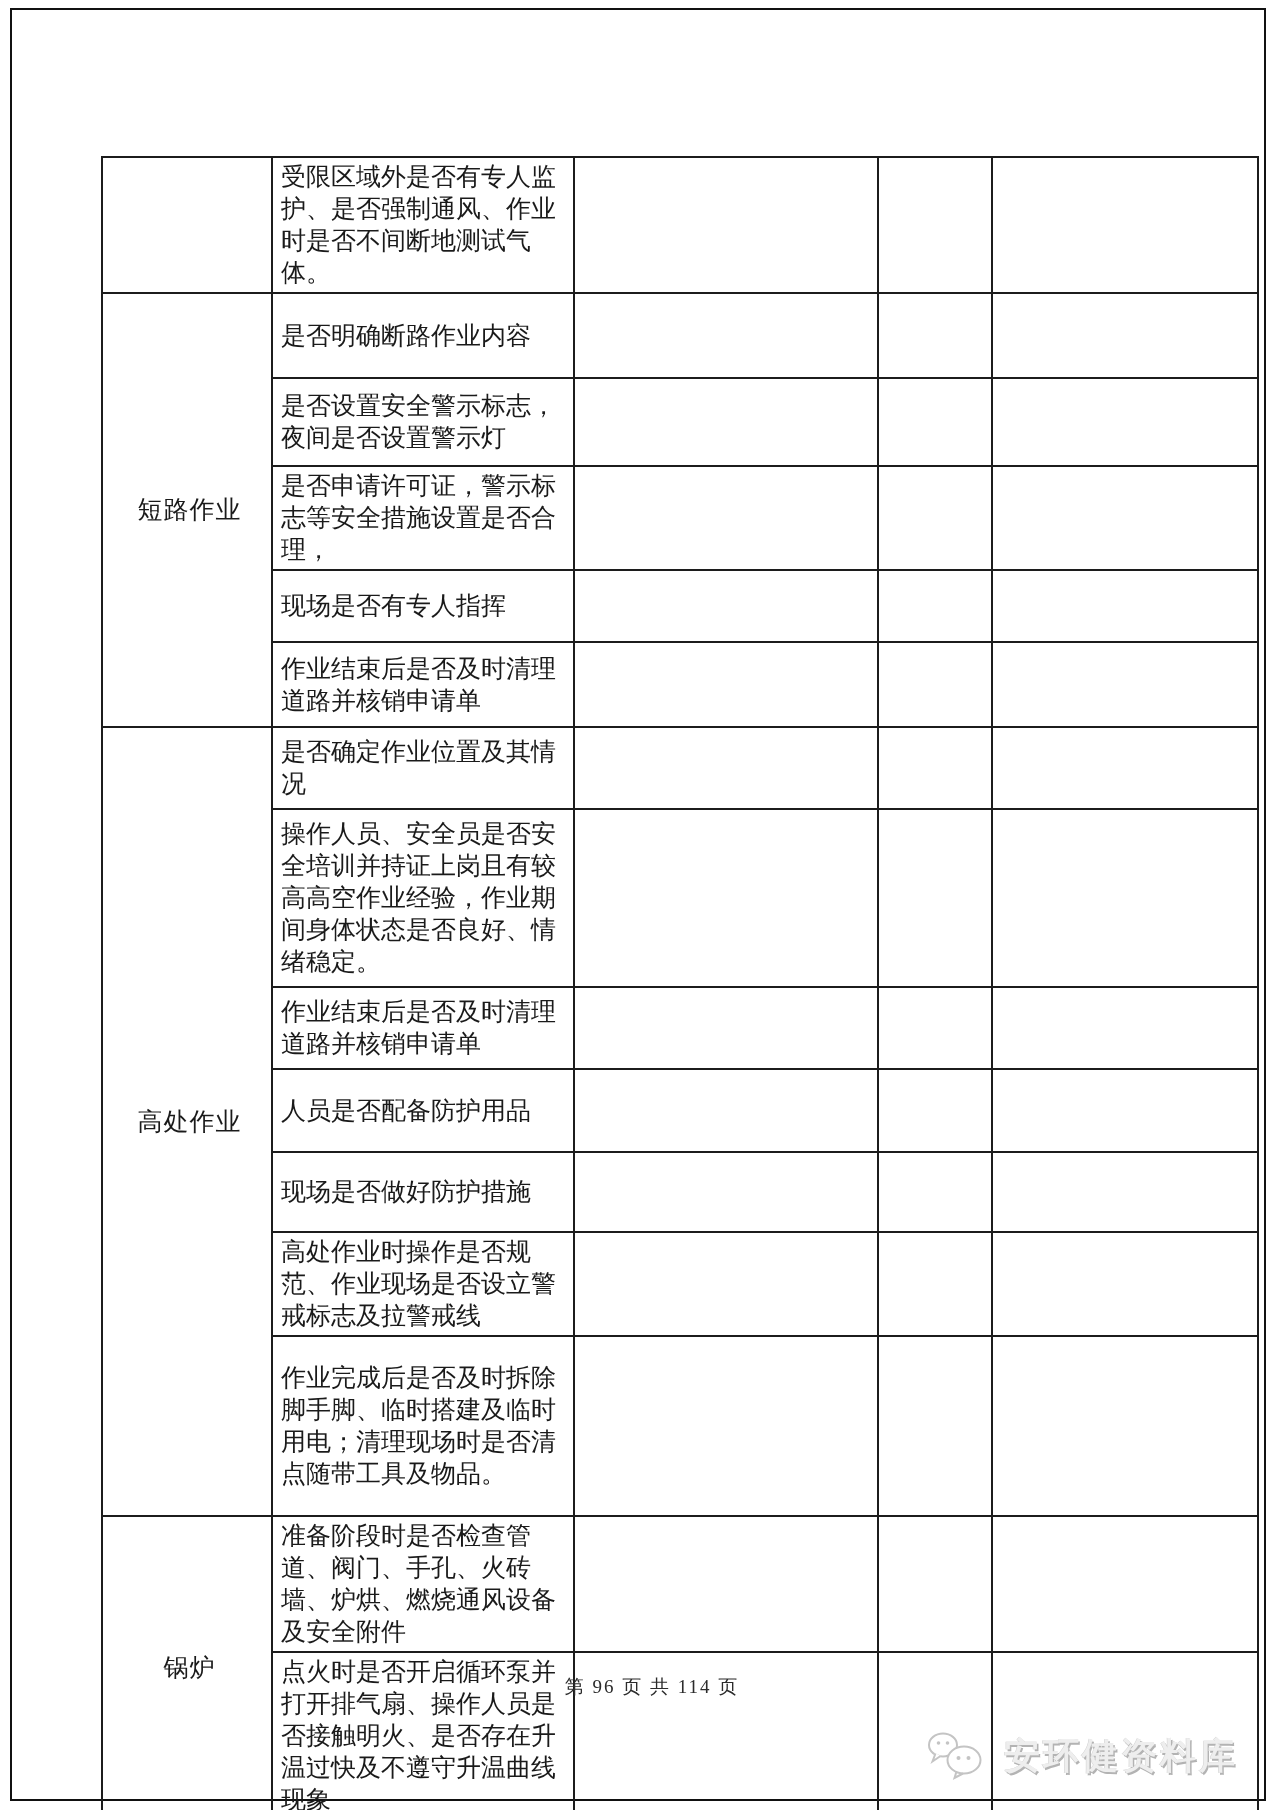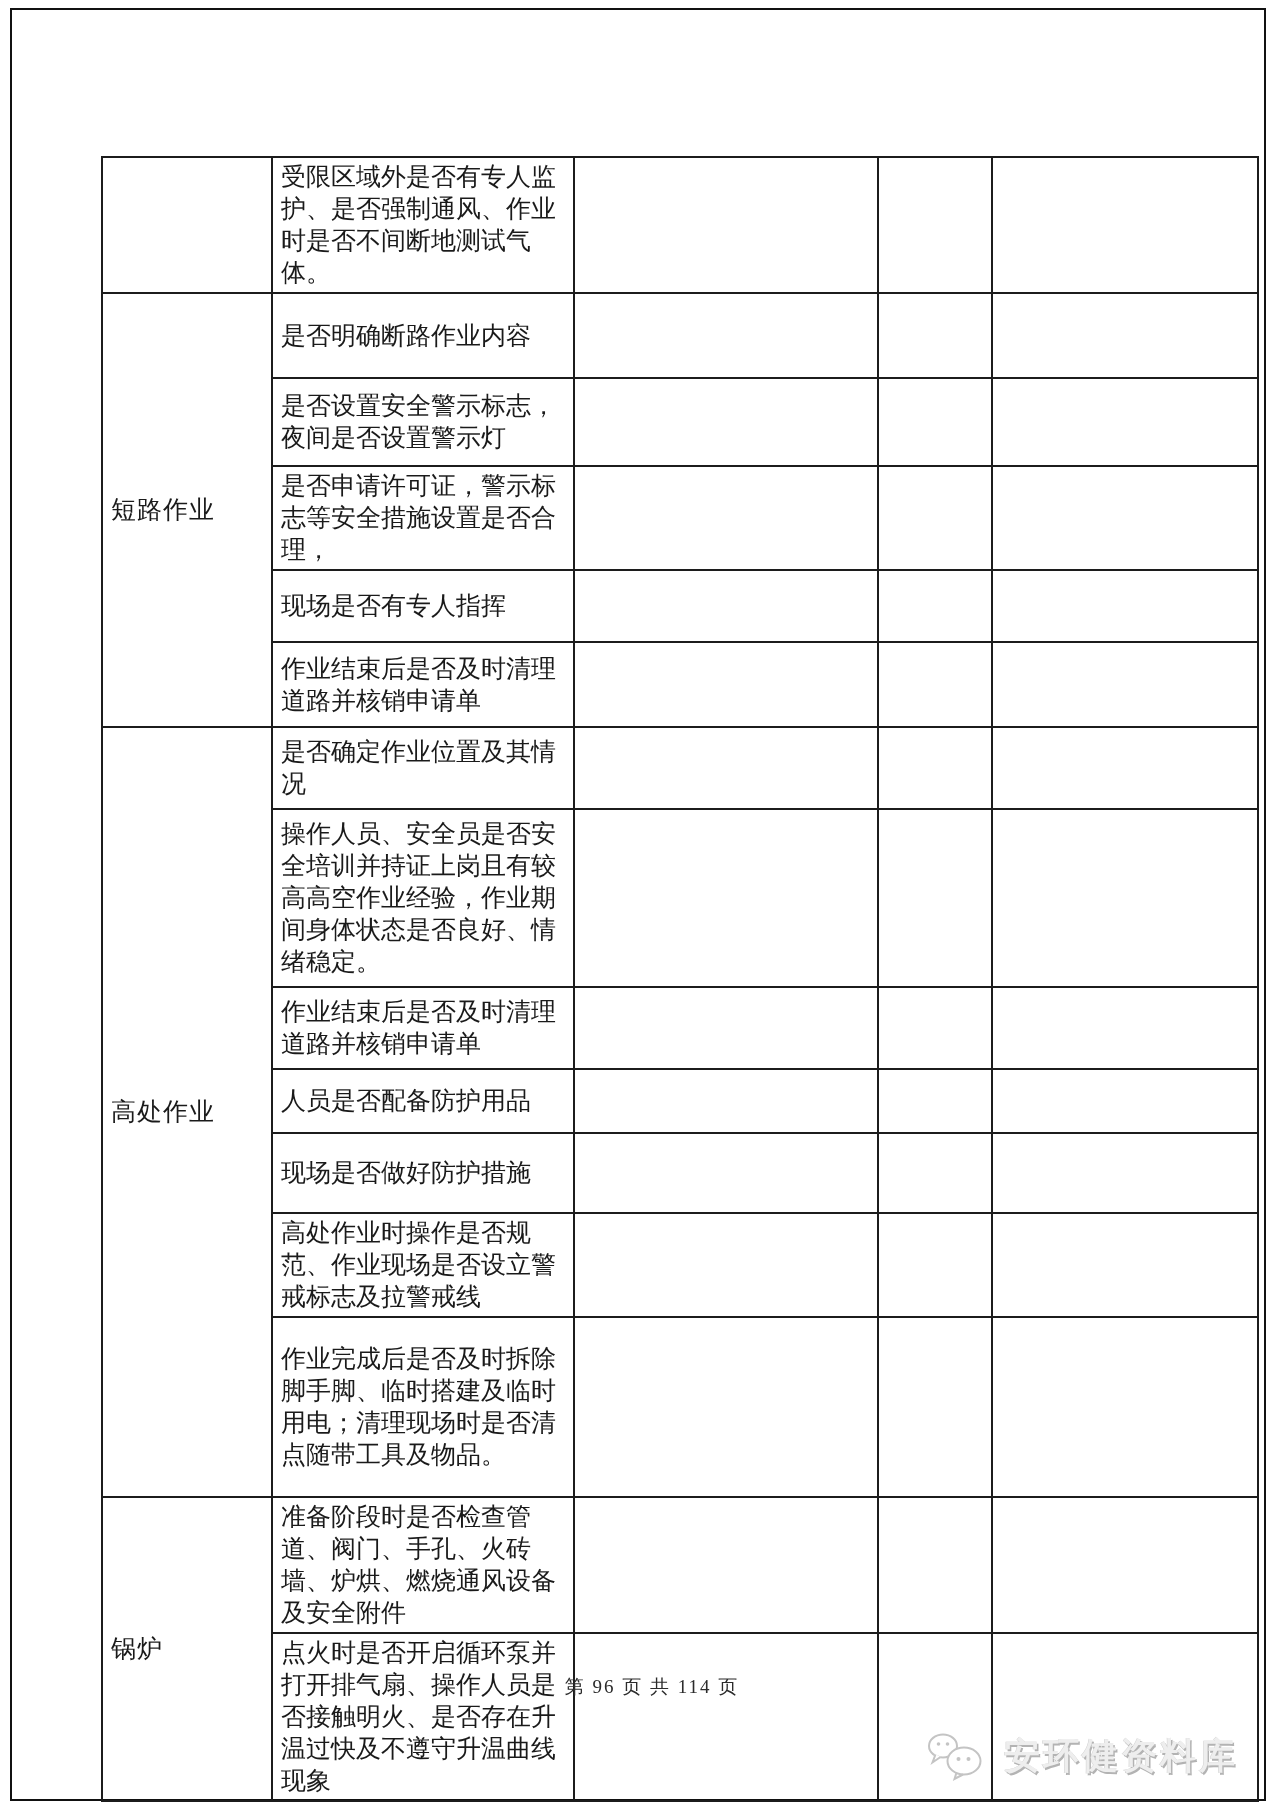--- a/index.html
+++ b/index.html
@@ -34,20 +34,21 @@
     border: 2px solid #1c1c1c;
     vertical-align: middle;
     font-size: 25px;
     line-height: 32px;
     padding: 3px 3px 3px 8px;
     box-sizing: border-box;
     overflow: hidden;
     word-break: break-all;
   }
   td.cat {
+    text-align: center;
     padding: 3px 2px;
     letter-spacing: 1px;
   }
   td.blank {
     padding: 0;
   }
   .footer {
     position: absolute;
     left: 12px;
     top: 1674px;
@@ -55,21 +56,20 @@
     text-align: center;
     font-size: 19px;
     color: #2b2b2b;
     letter-spacing: 2px;
   }
   .brand {
     position: absolute;
     right: 42px;
     top: 1732px;
     display: flex;
-    align-items: center;
     gap: 20px;
   }
   .brand-text {
     font-family: "Liberation Sans", "DejaVu Sans", sans-serif;
     font-weight: bold;
     font-size: 36px;
     letter-spacing: 3px;
     color: #eeeeee;
     text-shadow: 1.5px 1.5px 0 #b3b3b3, -0.5px -0.5px 0 #cfcfcf;
   }
@@ -142,21 +142,21 @@
       <td class="blank"></td>
       <td class="blank"></td>
       <td class="blank"></td>
     </tr>
     <tr style="height:82px">
       <td>作业结束后是否及时清理道路并核销申请单</td>
       <td class="blank"></td>
       <td class="blank"></td>
       <td class="blank"></td>
     </tr>
-    <tr style="height:64px">
+    <tr style="height:83px">
       <td>人员是否配备防护用品</td>
       <td class="blank"></td>
       <td class="blank"></td>
       <td class="blank"></td>
     </tr>
     <tr style="height:80px">
       <td>现场是否做好防护措施</td>
       <td class="blank"></td>
       <td class="blank"></td>
       <td class="blank"></td>

